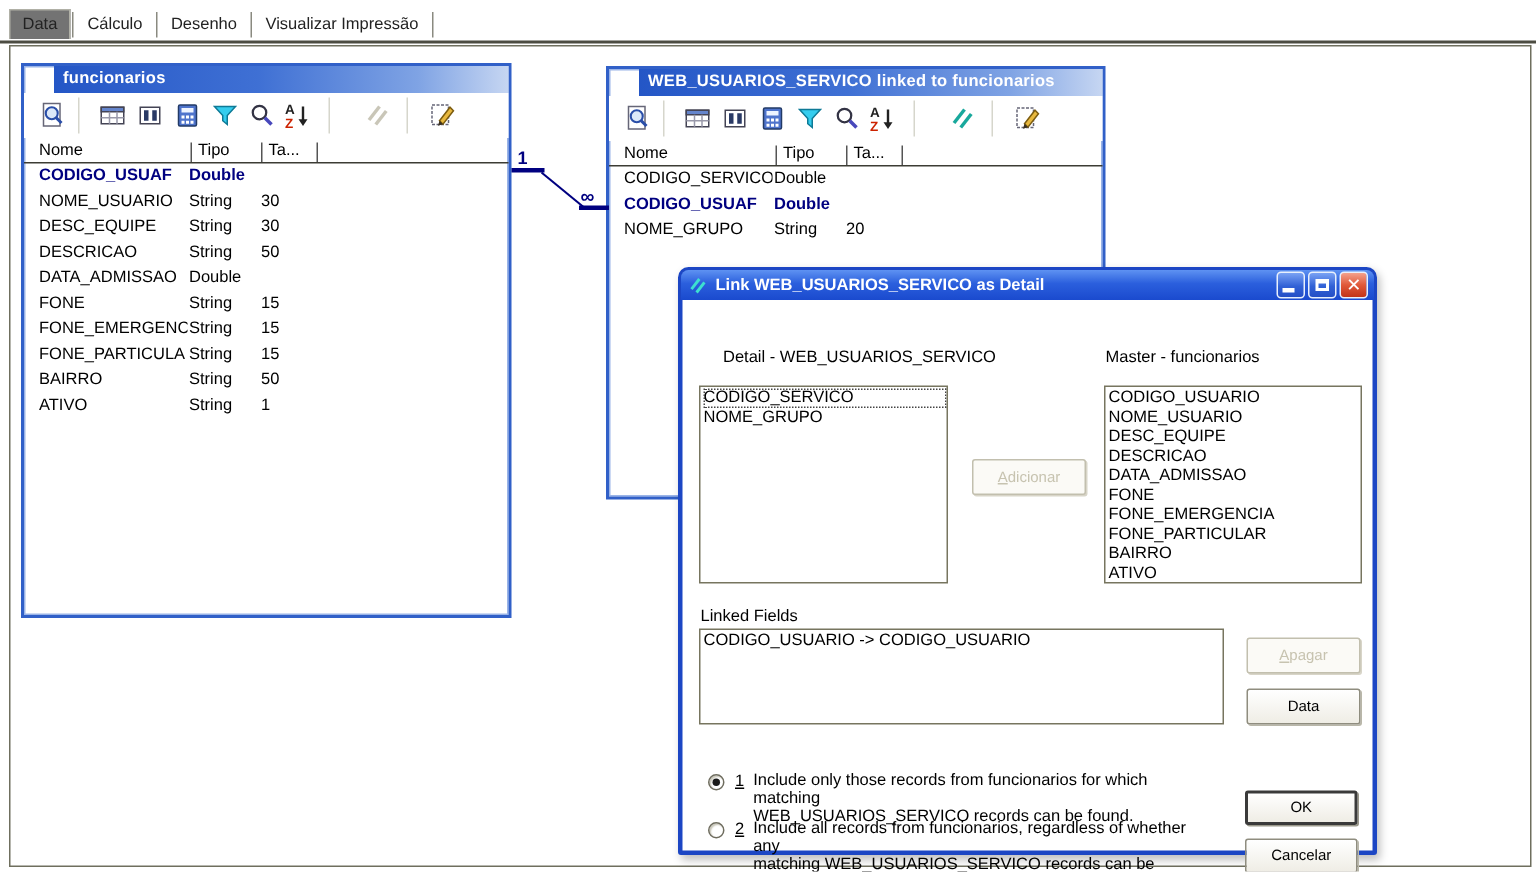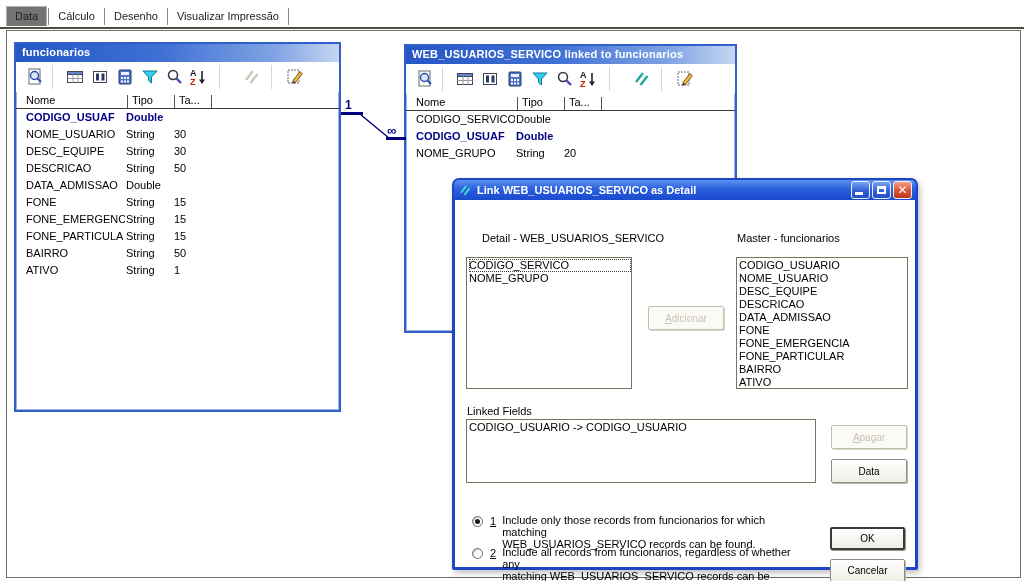--- a/index.html
+++ b/index.html
@@ -15,21 +15,21 @@
   .tab.active { border:1px solid #b0b0a6; border-bottom:none; background:#737373; font-weight:normal; }
   .tab-sep { width:1px; height:17px; background:#8a8a80; margin:0 1px 1px 1px; }
 
   
   .canvas { position:absolute; left:6px; top:30px; width:1015px; height:548px; background:#fff;
             border:1px solid #6f6f5e; }
 
   
   .twin { position:absolute; background:#fff; border:2px solid #3160c8; box-shadow:0 0 0 1px #9ab4e8 inset; }
   .twin-title { height:18px; background:linear-gradient(90deg,#2456c6 0%,#3f70d4 45%,#7fa3e4 80%,#c6d6f2 100%);
-                color:#fff; font-weight:bold; padding:2px 0 0 6px; letter-spacing:.2px; }
+                color:#fff; font-weight:bold; padding:2px 0 0 6px; letter-spacing:.2px;margin-left:20px; }
   .twin-toolbar { position:relative; height:30px; background:#fff; }
   .tbi { position:absolute; top:4px; width:22px; height:22px; display:flex; align-items:center; justify-content:center; }
   .tb-sep { position:absolute; top:3px; width:1px; height:24px; background:#d6d6cc; }
   .twin-header { position:relative; height:17px; border-bottom:1px solid #3c3c34; }
   .hdr-lbl { position:absolute; top:2px; }
   .hdr-sep { position:absolute; bottom:0; width:1px; height:13px; background:#555; }
   .twin-rows { position:relative; }
   .trow { position:relative; height:17px; }
   .c-name { position:absolute; left:10px; top:2px; width:99px; overflow:hidden; white-space:nowrap; }
   .c-type { position:absolute; left:110px; top:2px; width:46px; }

